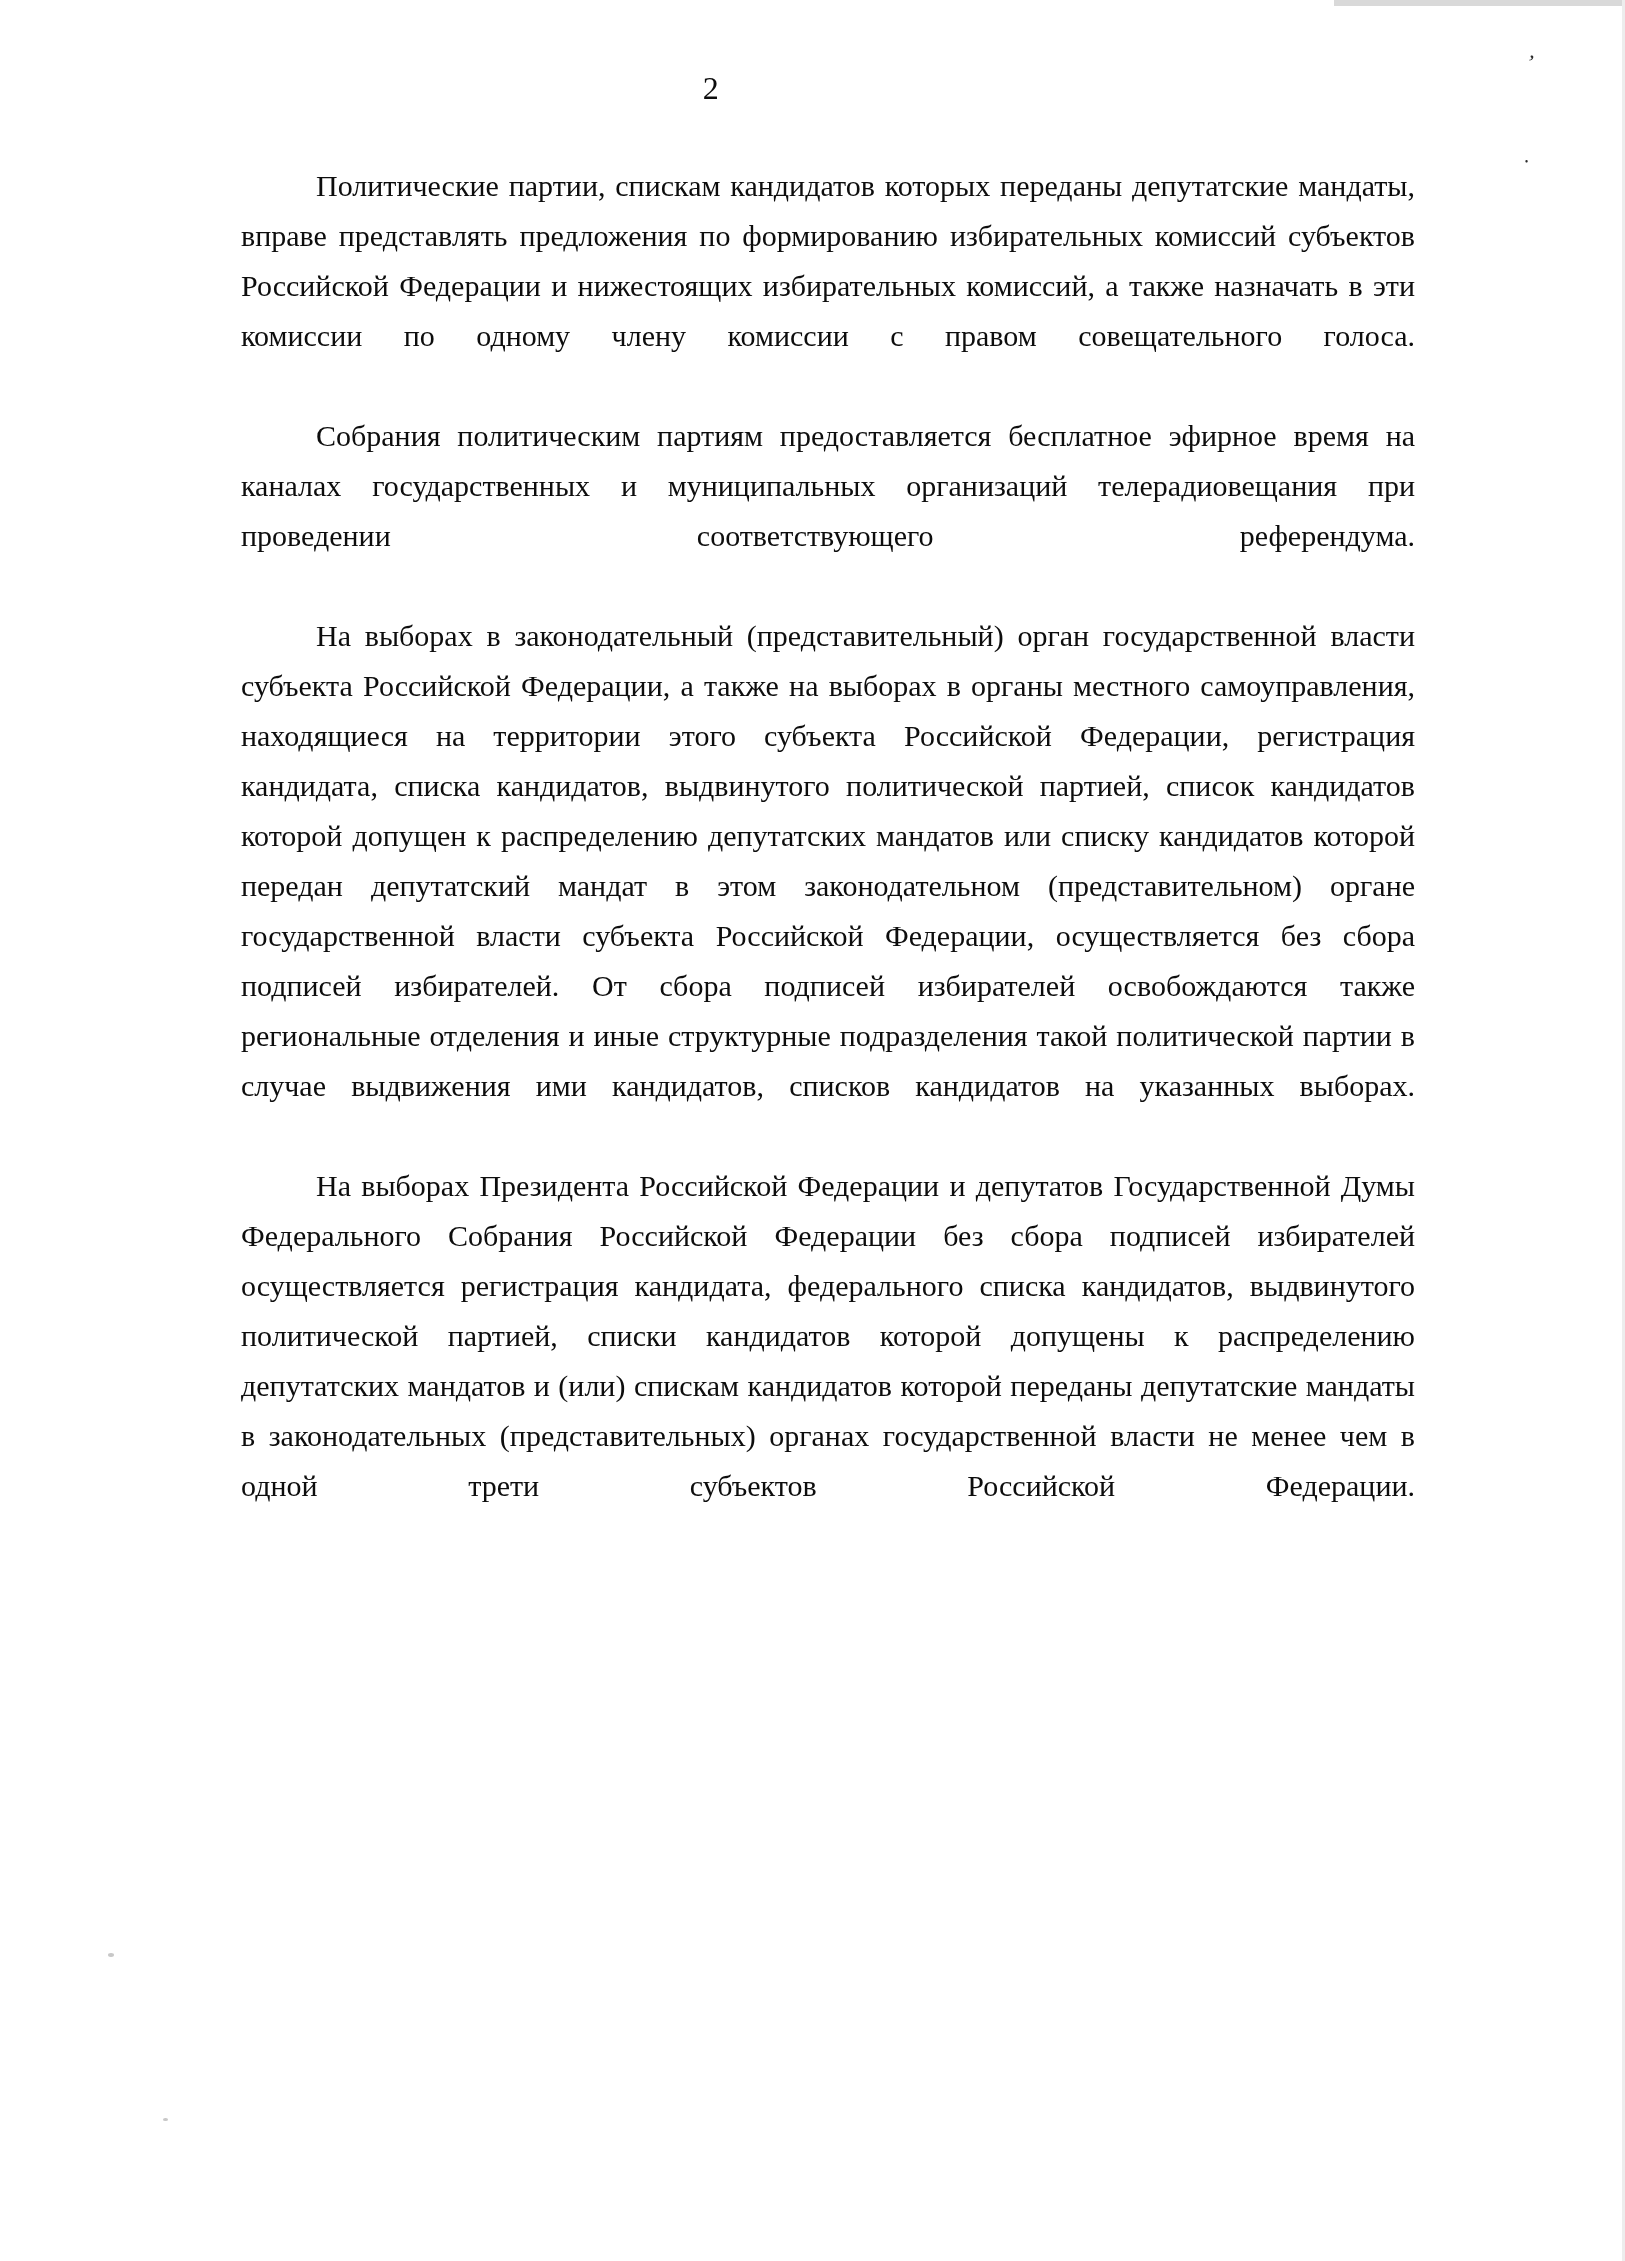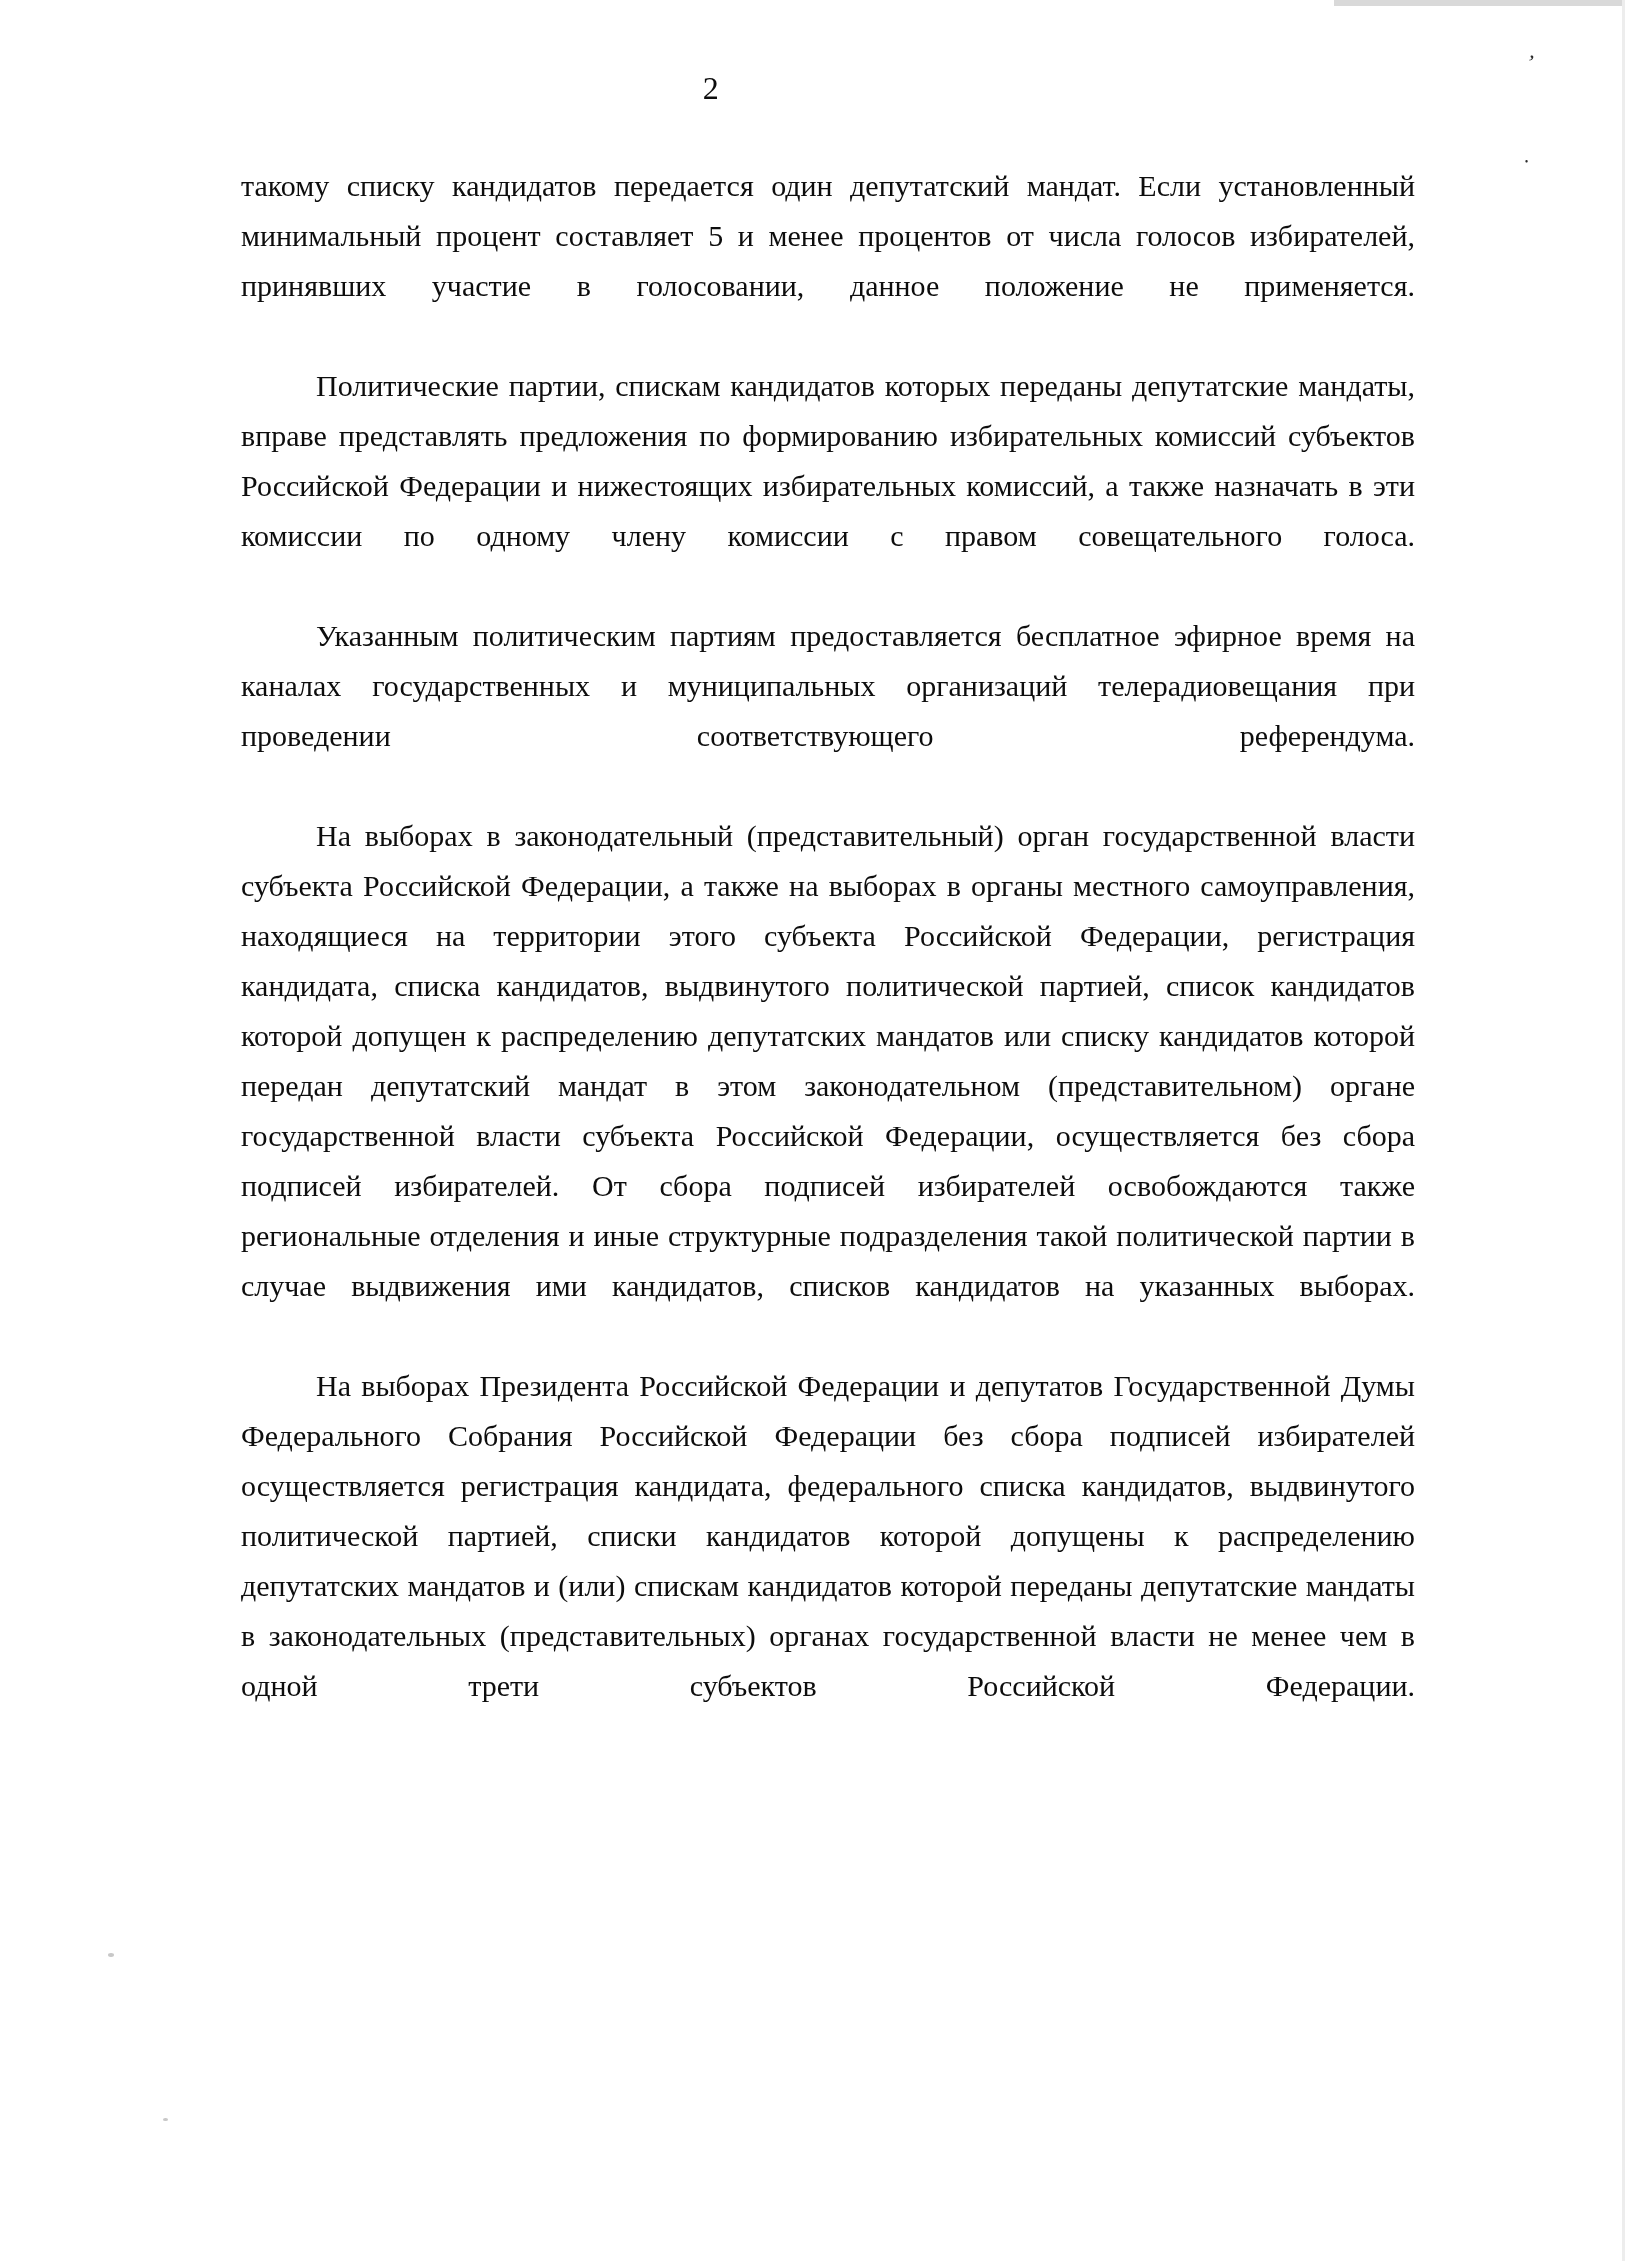--- a/index.html
+++ b/index.html
@@ -115,21 +115,20 @@
   <div class="scan-mark m2">⸱</div>
 
   <div class="scan-speck sp1"></div>
   <div class="scan-speck sp2"></div>
 
   <div class="page-number">
     <span>2</span>
   </div>
 
   <div class="body-text">
-    <p class="no-indent">такому списку кандидатов передается один депутатский мандат. Если установленный минимальный процент составляет 5 и менее процентов от числа голосов избирателей, принявших участие в голосовании, данное положение не применяется.</p>
     <p>Политические партии, спискам кандидатов которых переданы депутатские мандаты, вправе представлять предложения по формированию избирательных комиссий субъектов Российской Федерации и нижестоящих избирательных комиссий, а также назначать в эти комиссии по одному члену комиссии с правом совещательного голоса.</p>
-    <p>Указанным политическим партиям предоставляется бесплатное эфирное время на каналах государственных и муниципальных организаций телерадиовещания при проведении соответствующего референдума.</p>
+    <p>Собрания политическим партиям предоставляется бесплатное эфирное время на каналах государственных и муниципальных организаций телерадиовещания при проведении соответствующего референдума.</p>
     <p>На выборах в законодательный (представительный) орган государственной власти субъекта Российской Федерации, а также на выборах в органы местного самоуправления, находящиеся на территории этого субъекта Российской Федерации, регистрация кандидата, списка кандидатов, выдвинутого политической партией, список кандидатов которой допущен к распределению депутатских мандатов или списку кандидатов которой передан депутатский мандат в этом законодательном (представительном) органе государственной власти субъекта Российской Федерации, осуществляется без сбора подписей избирателей. От сбора подписей избирателей освобождаются также региональные отделения и иные структурные подразделения такой политической партии в случае выдвижения ими кандидатов, списков кандидатов на указанных выборах.</p>
     <p>На выборах Президента Российской Федерации и депутатов Государственной Думы Федерального Собрания Российской Федерации без сбора подписей избирателей осуществляется регистрация кандидата, федерального списка кандидатов, выдвинутого политической партией, списки кандидатов которой допущены к распределению депутатских мандатов и (или) спискам кандидатов которой переданы депутатские мандаты в законодательных (представительных) органах государственной власти не менее чем в одной трети субъектов Российской Федерации.</p>
   </div>
 
 </div>
 
 
 </body></html>

